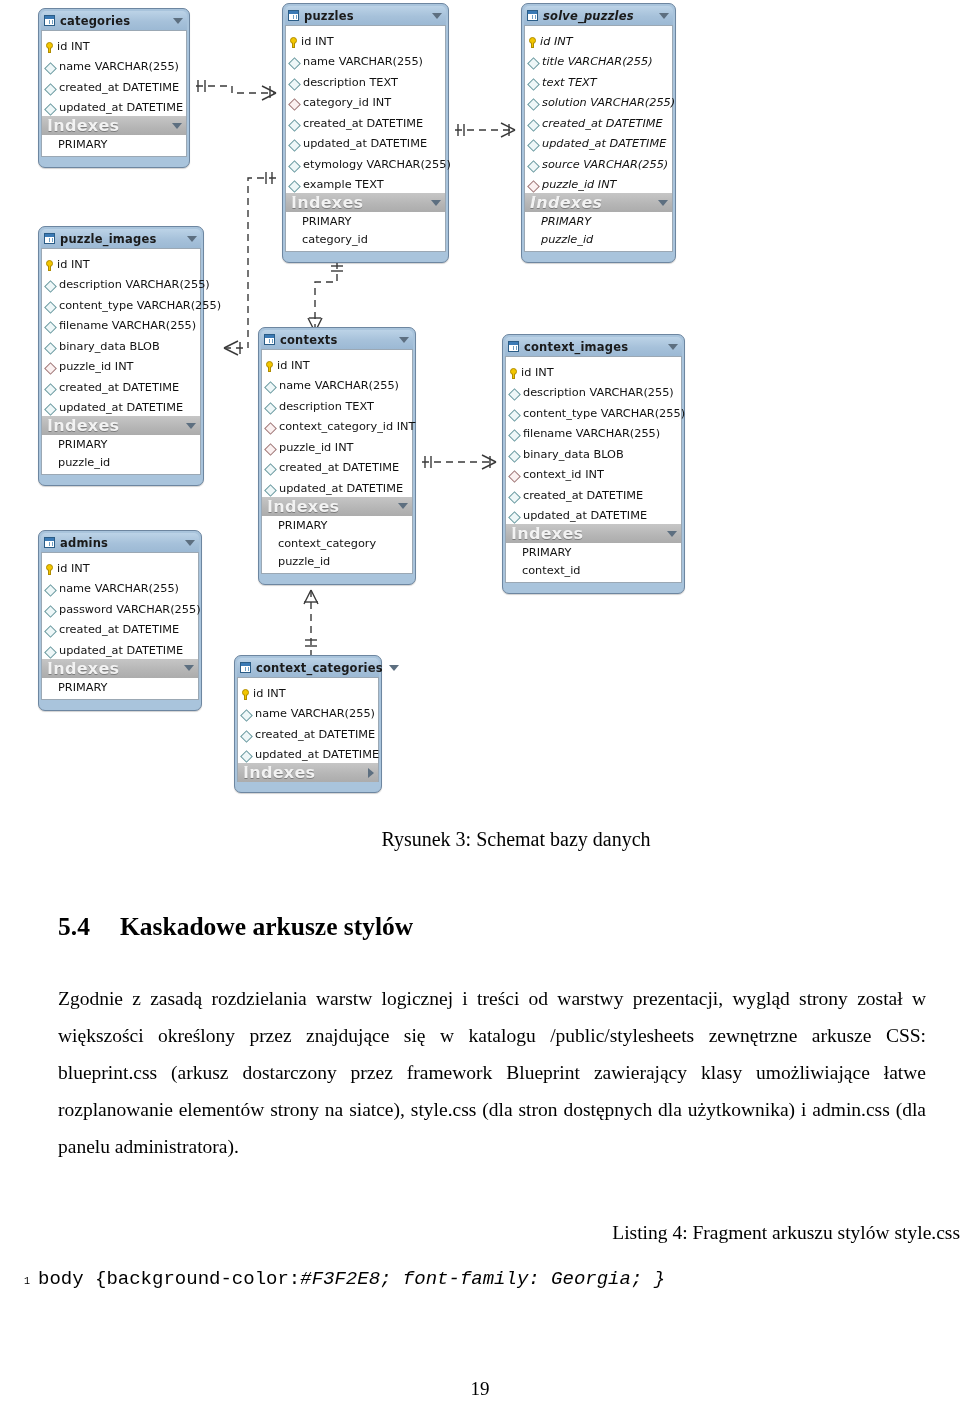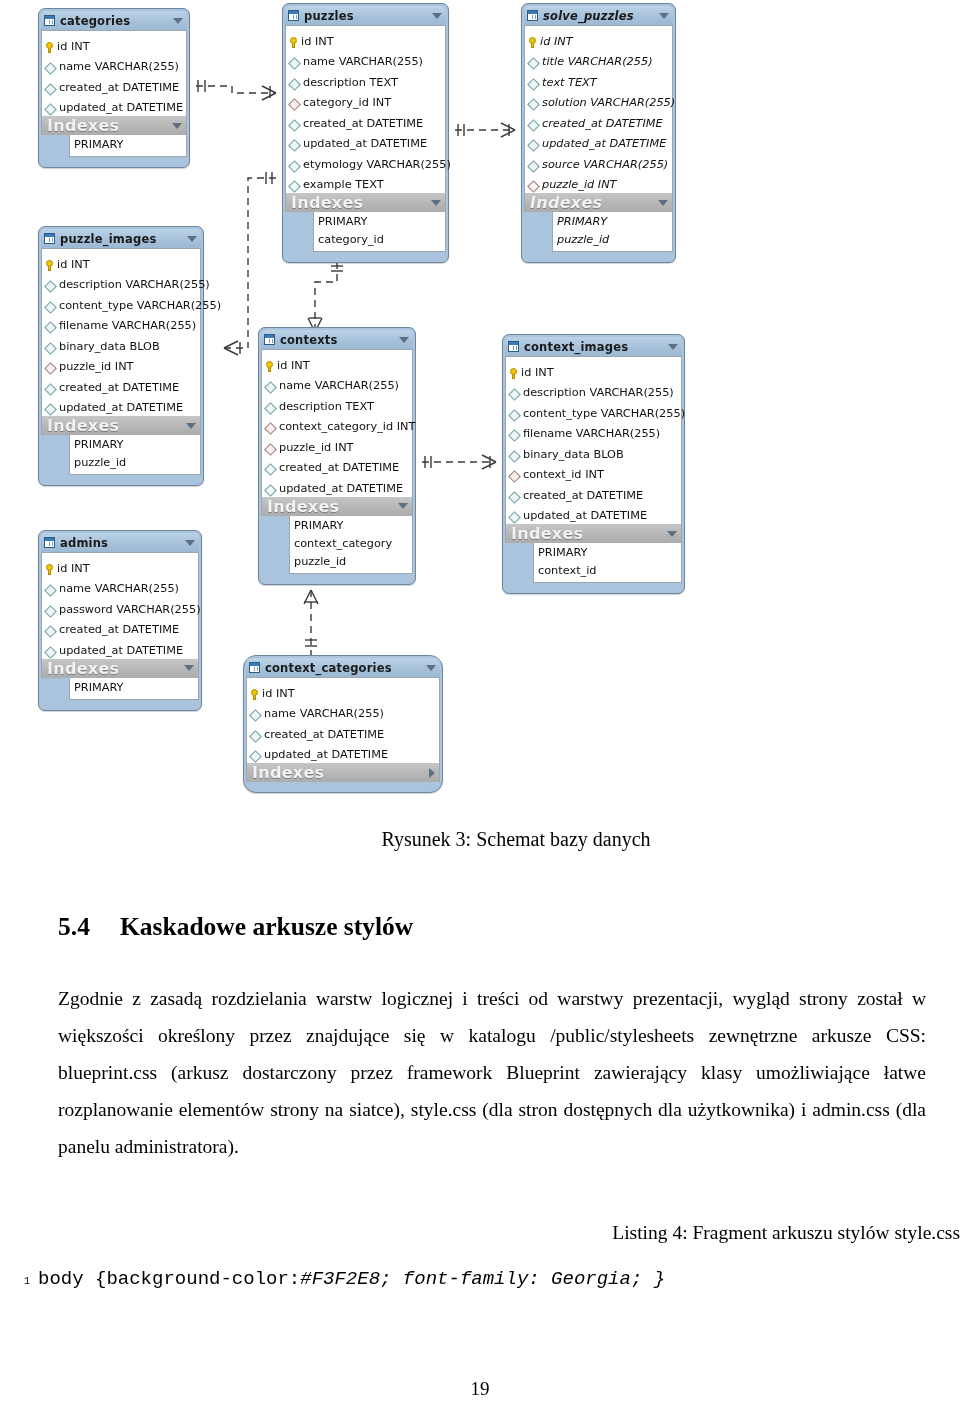--- a/index.html
+++ b/index.html
@@ -162,22 +162,21 @@
     font-weight: bold;
     color: #f2f2f2;
     text-shadow: 0 1px 0 #7d7d7d;
     flex: 1 1 auto;
     letter-spacing: 0.3px;
   }
   .idx-list {
     background: #ffffff;
     border: 1px solid #9ba8b4;
     border-top: none;
-    padding: 1px 0 2px 0;
-    margin-left: 28px;
+    padding: 1px 0 2px 12px;
   }
   .idx-item {
     font-size: 11.3px;
     height: 18px;
     line-height: 18px;
     padding-left: 4px;
     color: #111;
     white-space: nowrap;
   }
   .tbl-foot { height: 8px; }
@@ -601,21 +600,21 @@
         </div>
         <div class="idx-bar">
           <span class="idx-label">Indexes</span>
           <span class="caret"></span>
         </div>
         <div class="idx-list">
           <div class="idx-item">PRIMARY</div>
         </div>
         <div class="tbl-foot"></div>
       </div>
-      <div class="tbl" style="left: 243px; top: 655px; width: 200px; border-radius: 13px;">
+      <div class="tbl" style="left: 234px; top: 655px; width: 148px;">
         <div class="tbl-head">
           <span class="tbl-icon"></span>
           <span class="tbl-title">context_categories</span>
           <span class="caret"></span>
         </div>
         <div class="tbl-body">
           <div class="col">
             <span class="key-icon"></span>
             <span>id INT</span>
           </div>

